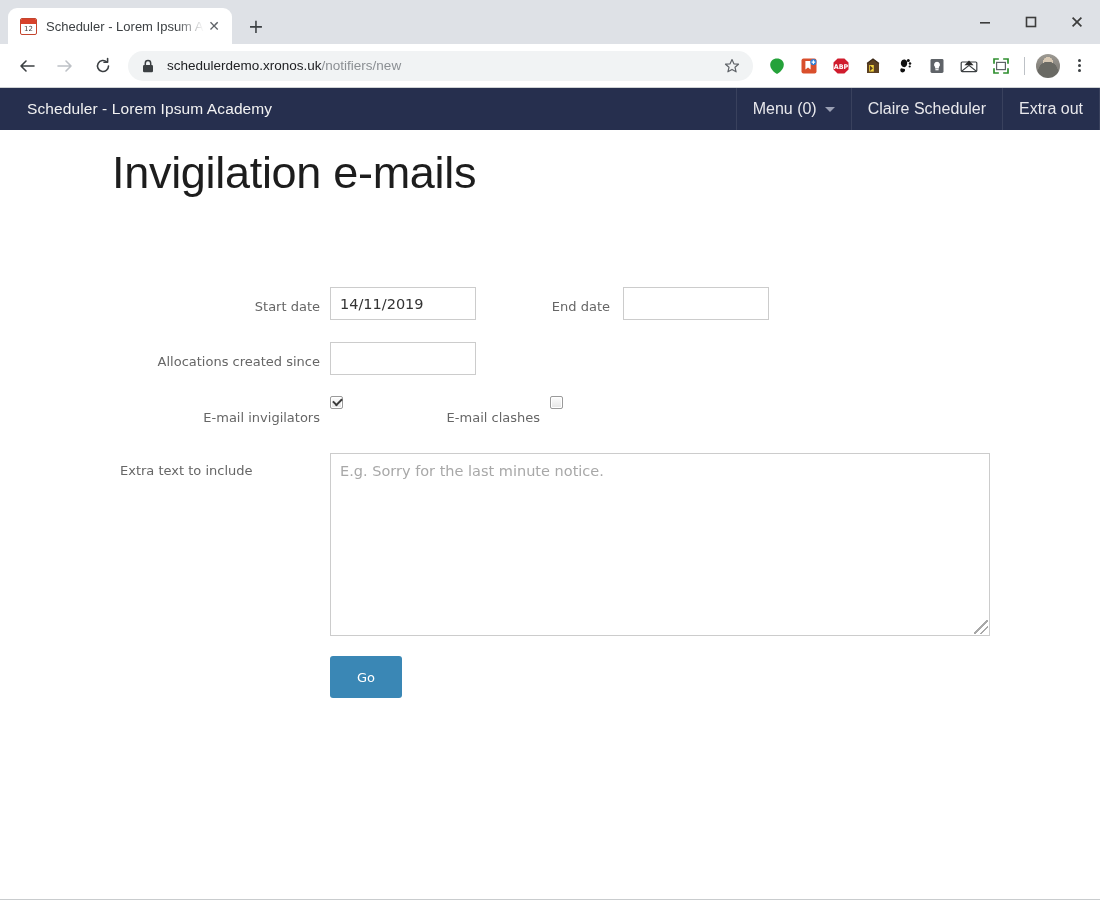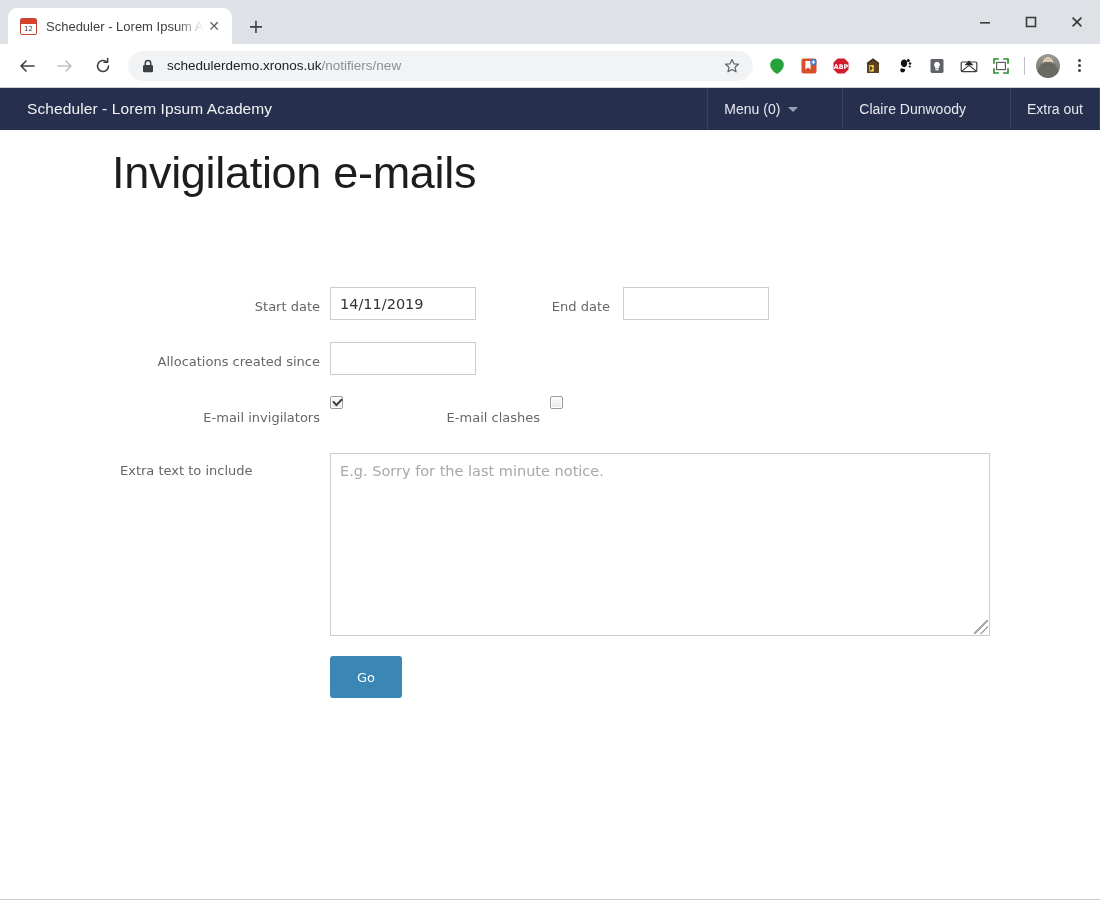--- a/index.html
+++ b/index.html
@@ -199,26 +199,25 @@
     font-size: 15.5px;
     color: #f2f2f2;
     font-family: "Liberation Sans", sans-serif;
     font-weight: 400;
     letter-spacing: .1px;
   }
   .appbar-spacer { flex: 1 1 auto; }
   .navitem {
     display: flex; align-items: center;
     padding: 0 16px;
-    font-size: 14px;
+    font-size: 16px;
     color: #e8e8ec;
     border-left: 1px solid #39415d;
     font-family: "Liberation Sans", sans-serif;
     white-space: nowrap;
-    margin-left: 28px;
   }
   .navitem.last { border-right: 1px solid #39415d; }
   .caret {
     display: inline-block;
     width: 0; height: 0;
     margin-left: 8px;
     border-left: 5px solid transparent;
     border-right: 5px solid transparent;
     border-top: 5px solid #9aa0b4;
   }
@@ -466,21 +465,21 @@
 
   <div class="viewport">
 
     <div class="appbar">
       <div class="brand">Scheduler - Lorem Ipsum Academy</div>
       <div class="appbar-spacer"></div>
       <div class="navitem">
         <span>Menu (0)</span>
         <span class="caret"></span>
       </div>
-      <div class="navitem">Claire Dunwoody</div>
+      <div class="navitem">Claire Scheduler</div>
       <div class="navitem last">Extra out</div>
     </div>
 
     <div class="content">
       <h1 class="page-title">Invigilation e-mails</h1>
 
       <div class="form">
 
         <label class="lbl fld-startdate-label">Start date</label>
         <input class="txtfield fld-startdate" type="text" value="14/11/2019" style="">

